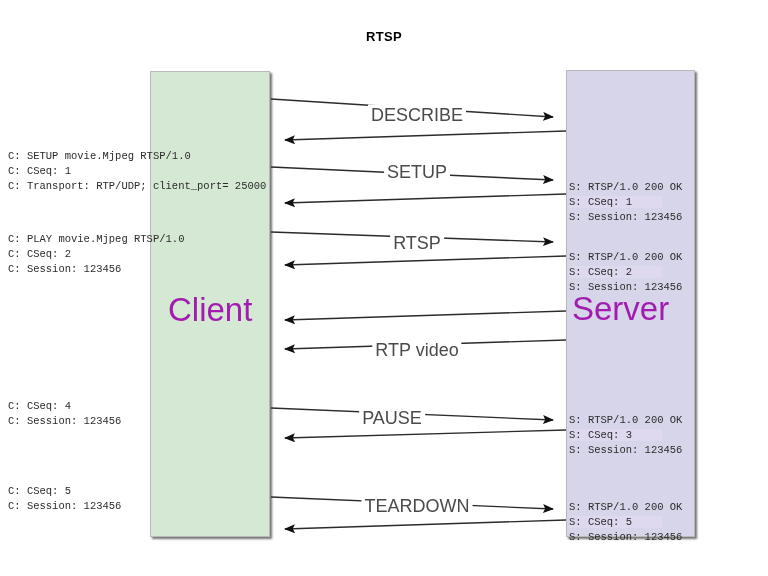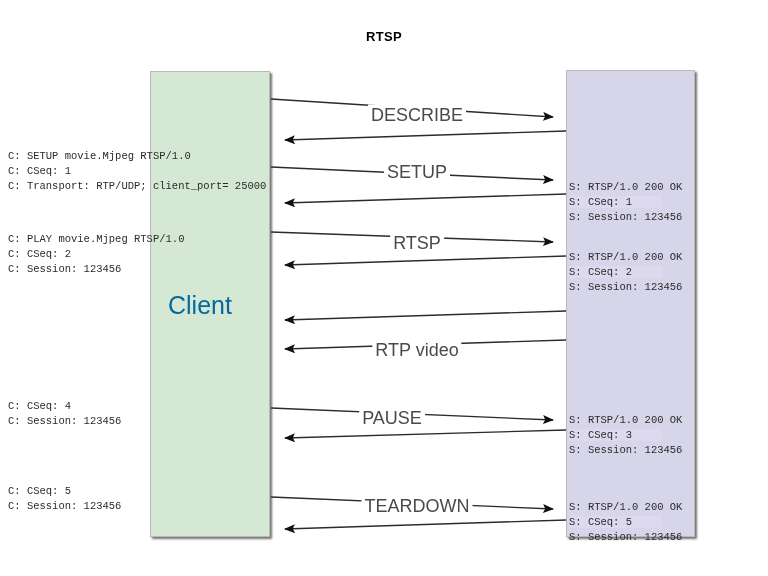--- a/index.html
+++ b/index.html
@@ -44,22 +44,22 @@
     left: 566px;
     top: 70px;
     width: 129px;
     height: 467px;
     background: #d7d5ea;
     box-shadow: 2px 2px 2px rgba(0,0,0,0.55);
   }
   .lifeline-label {
     position: absolute;
     font-family: "Liberation Sans", sans-serif;
-    font-size: 25px;
-    color: #0369a1;
+    font-size: 33px;
+    color: #a21caf;
     white-space: nowrap;
   }
   #client-label { left: 168px; top: 291px; }
   #server-label { left: 572px; top: 290px; }
 
   .msg-label {
     position: absolute;
     font-family: "Liberation Sans", sans-serif;
     font-size: 18px;
     color: #4a4a4a;
@@ -104,20 +104,21 @@
 <body>
 
 <div id="page">
 
   <div id="diagram-title">RTSP</div>
 
   <div class="lifeline-box" id="client-box"></div>
   <div class="lifeline-box" id="server-box"></div>
 
   <div class="lifeline-label" id="client-label">Client</div>
+  <div class="lifeline-label" id="server-label">Server</div>
 
   <svg id="arrow-layer" viewBox="0 0 768 576">
     <defs>
       <marker id="ar-right" markerWidth="11" markerHeight="9" refX="10" refY="4.5" orient="auto" markerUnits="userSpaceOnUse">
         <path d="M0,0 L11,4.5 L0,9 L2.2,4.5 Z" fill="#111111"></path>
       </marker>
       <marker id="ar-left" markerWidth="11" markerHeight="9" refX="10" refY="4.5" orient="auto" markerUnits="userSpaceOnUse">
         <path d="M0,0 L11,4.5 L0,9 L2.2,4.5 Z" fill="#111111"></path>
       </marker>
     </defs>

